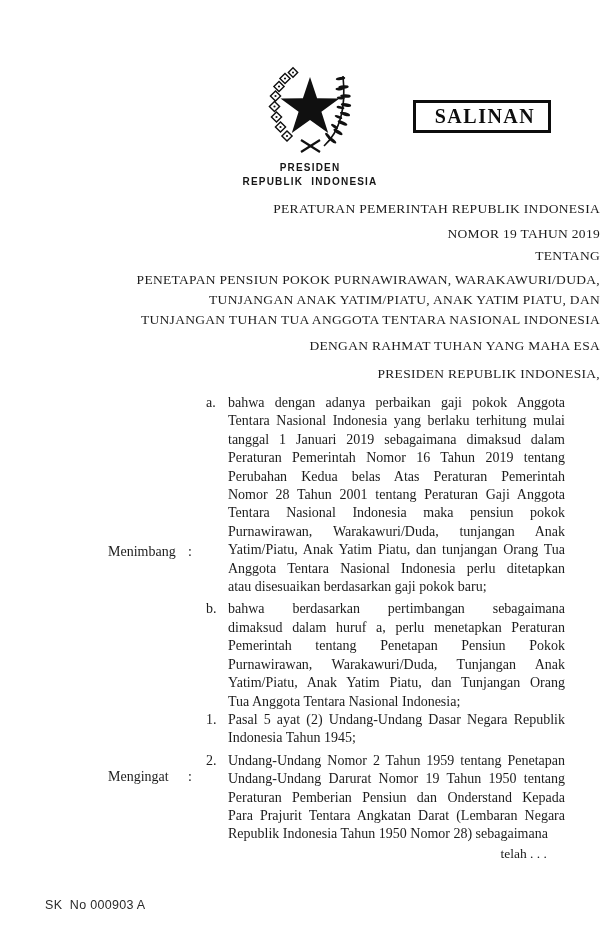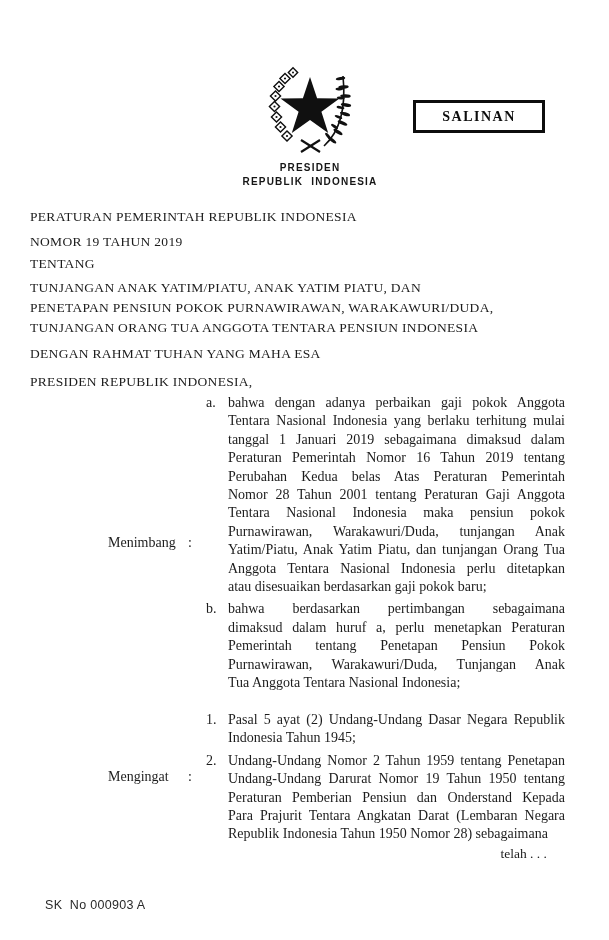--- a/index.html
+++ b/index.html
@@ -7,24 +7,24 @@
     width:609px;height:940px;background:#ffffff;position:relative;
     font-family:"Liberation Serif", serif;color:#1c1c1c;overflow:hidden;
   }
   .abs{position:absolute;}
   
   .emblem{left:262px;top:62px;width:96px;height:92px;}
   .agency{left:180px;top:161px;width:260px;text-align:center;
     font-family:"Liberation Sans", sans-serif;font-weight:700;
     font-size:10px;letter-spacing:1.2px;word-spacing:4px;line-height:13.5px;color:#161616;}
   .stamp{left:413px;top:100px;width:126px;height:27px;border:3px solid #0d0d0d;
-    text-align:center;line-height:27px;font-weight:700;font-size:14px;
-    letter-spacing:1.5px;font-family:"Liberation Serif", serif;color:#0d0d0d;}
+    text-align:center;line-height:27px;font-weight:700;font-size:20px;
+    letter-spacing:1.5px;font-family:"Liberation Serif", serif;color:#0d0d0d;padding-left:6px;}
   
-  .tline{left:30px;width:570px;text-align:left;font-size:13.5px;letter-spacing:0.3px;line-height:16px;margin-top:8px;}
+  .tline{left:30px;width:570px;text-align:right;font-size:13.5px;letter-spacing:0.3px;line-height:16px;}
   .subject{line-height:20px;}
   
   .section{left:90px;width:457px;display:flex;align-items:center;
     font-size:14px;line-height:18.4px;margin-left:18px;}
   .sec-label{width:80px;flex:0 0 80px;}
   .sec-colon{width:18px;flex:0 0 18px;}
   .sec-items{flex:1 1 auto;min-width:0;}
   .item{display:flex;}
   .item + .item{margin-top:4px;}
   .marker{width:22px;flex:0 0 22px;}
@@ -110,23 +110,23 @@
   <div>PRESIDEN</div>
   <div>REPUBLIK INDONESIA</div>
 </div>
 
 <div class="abs stamp">SALINAN</div>
 
 <div class="abs tline" style="top:201px">PERATURAN PEMERINTAH REPUBLIK INDONESIA</div>
 <div class="abs tline" style="top:226px">NOMOR 19 TAHUN 2019</div>
 <div class="abs tline" style="top:248px">TENTANG</div>
 <div class="abs tline subject" style="top:270px">
+  <div>PENETAPAN PENSIUN POKOK PURNAWIRAWAN, WARAKAWURI/DUDA,</div>
   <div>TUNJANGAN ANAK YATIM/PIATU, ANAK YATIM PIATU, DAN</div>
-  <div>PENETAPAN PENSIUN POKOK PURNAWIRAWAN, WARAKAWURI/DUDA,</div>
-  <div>TUNJANGAN ORANG TUA ANGGOTA TENTARA PENSIUN INDONESIA</div>
+  <div>TUNJANGAN TUHAN TUA ANGGOTA TENTARA NASIONAL INDONESIA</div>
 </div>
 <div class="abs tline" style="top:338px">DENGAN RAHMAT TUHAN YANG MAHA ESA</div>
 <div class="abs tline" style="top:366px">PRESIDEN REPUBLIK INDONESIA,</div>
 
 <div class="abs section" style="top:394px">
   <div class="sec-label">Menimbang</div>
   <div class="sec-colon">:</div>
   <div class="sec-items">
       <div class="item">
         <div class="marker">a.</div>
@@ -144,20 +144,21 @@
           <div class="jline last">atau disesuaikan berdasarkan gaji pokok baru;</div>
         </div>
       </div>
       <div class="item">
         <div class="marker">b.</div>
         <div class="lines">
           <div class="jline">bahwa berdasarkan pertimbangan sebagaimana</div>
           <div class="jline">dimaksud dalam huruf a, perlu menetapkan Peraturan</div>
           <div class="jline">Pemerintah tentang Penetapan Pensiun Pokok</div>
           <div class="jline">Purnawirawan, Warakawuri/Duda, Tunjangan Anak</div>
+          <div class="jline">Yatim/Piatu, Anak Yatim Piatu, dan Tunjangan Orang</div>
           <div class="jline last">Tua Anggota Tentara Nasional Indonesia;</div>
         </div>
       </div>
     </div>
 </div>
 
 <div class="abs section" style="top:711px">
   <div class="sec-label">Mengingat</div>
   <div class="sec-colon">:</div>
   <div class="sec-items">

